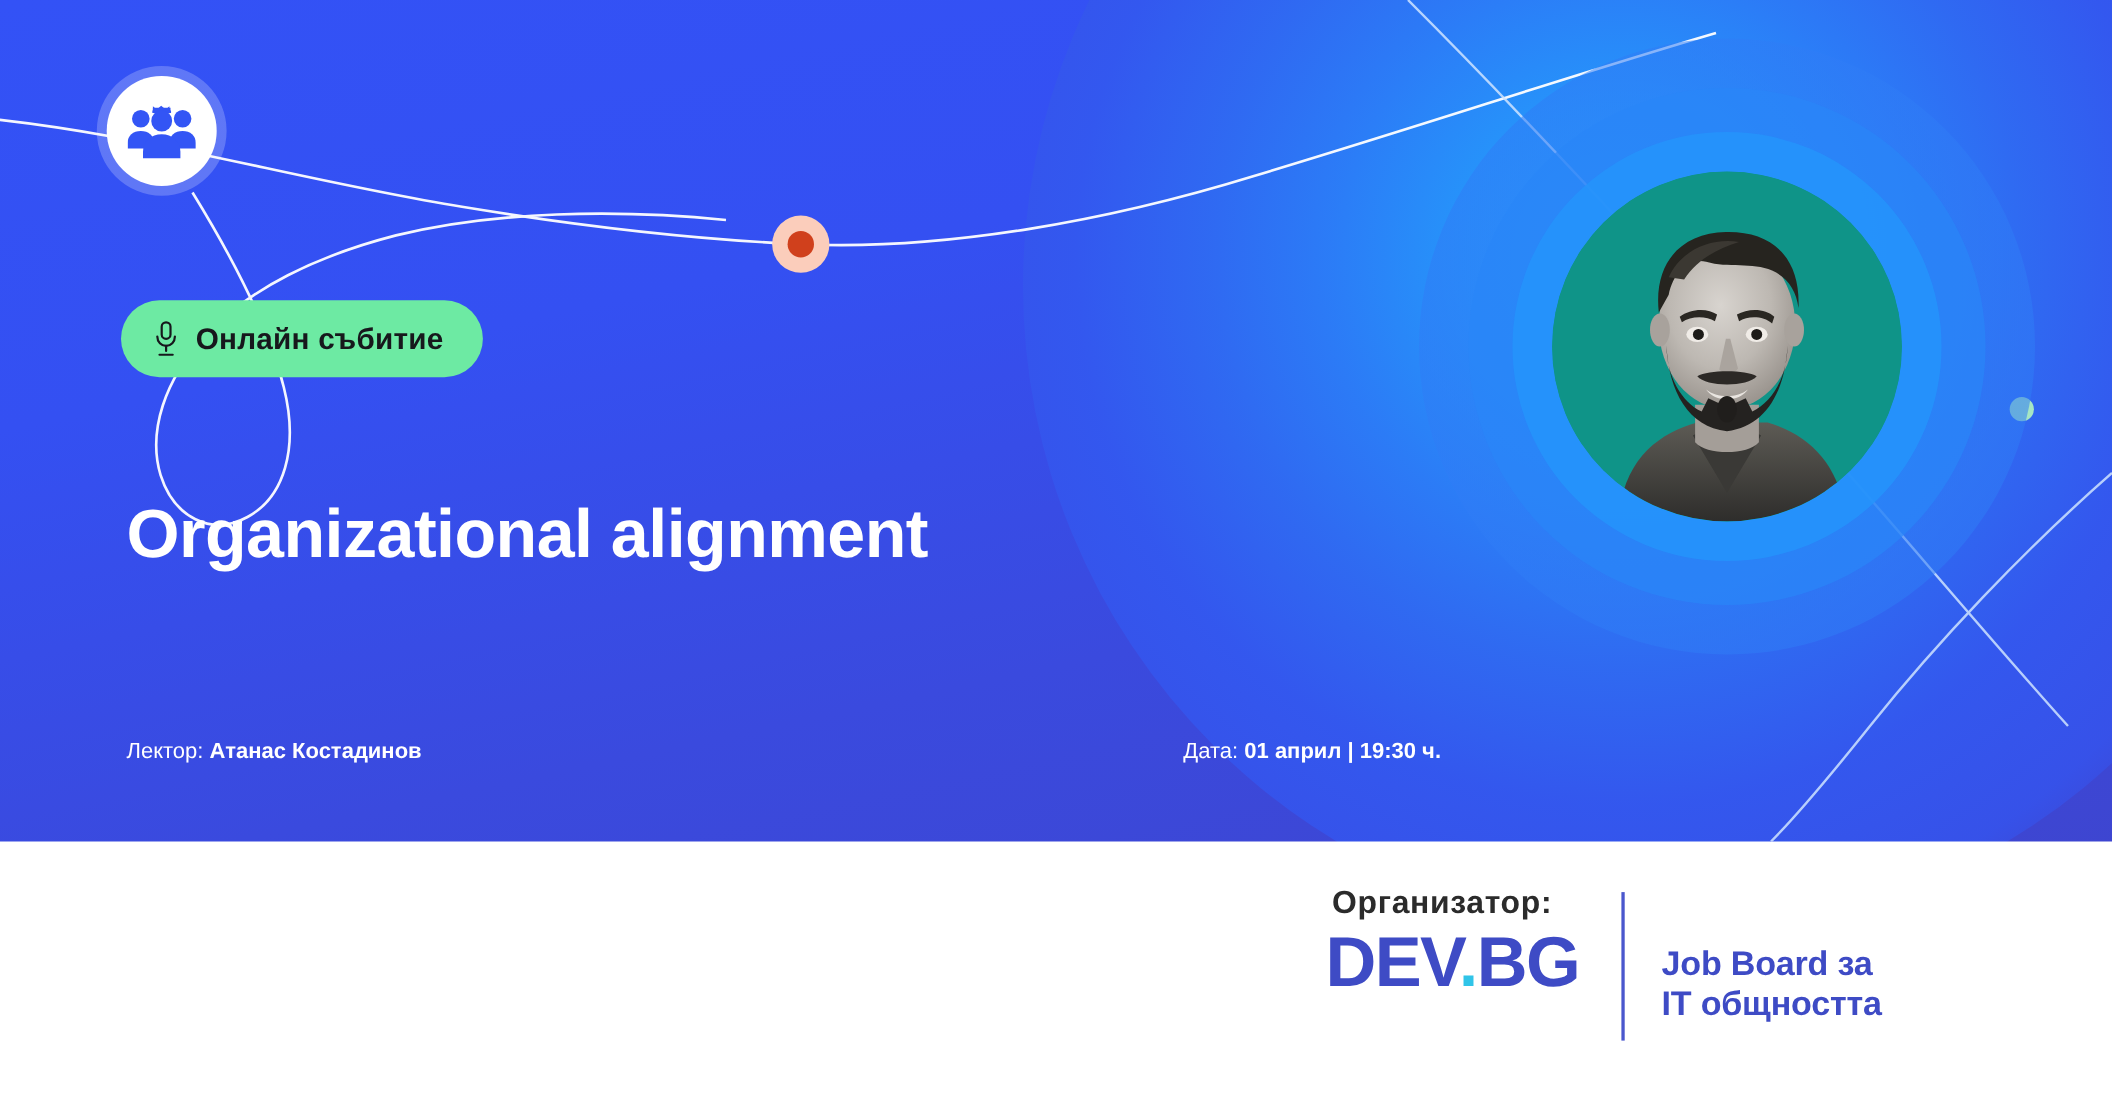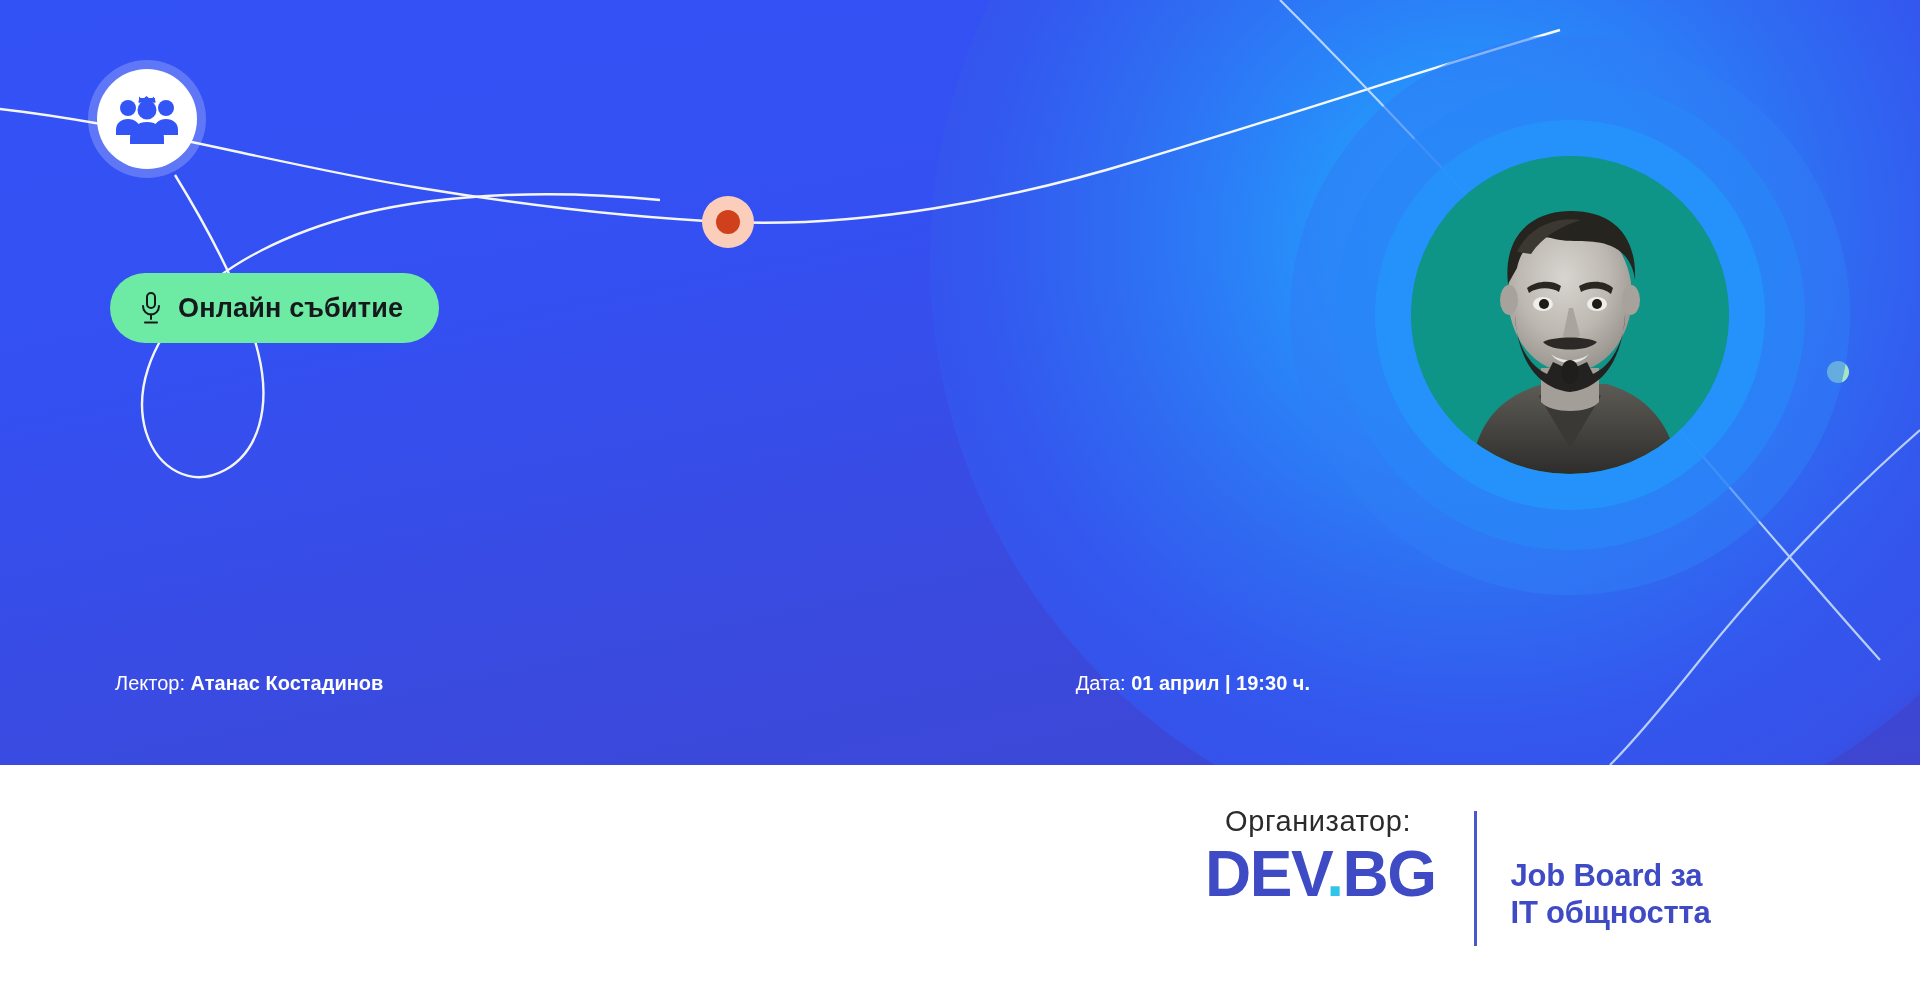--- a/index.html
+++ b/index.html
@@ -155,24 +155,24 @@
   }
   .org-wrap {
     position:absolute;
     left:1205px; top:40px;
     display:flex;
     align-items:flex-start;
   }
   .org-left { display:flex; flex-direction:column; }
   .org-label {
     font-size:29px;
-    font-weight:400;
+    font-weight:700;
     color:#2b2b2b;
     letter-spacing:.6px;
-    margin-left:20px;
+    margin-left:6px;
     margin-bottom:4px;
   }
   .devbg {
     font-size:64px;
     font-weight:700;
     color:#3e4bc5;
     letter-spacing:-1.5px;
     line-height:1;
   }
   .devbg .dot { color:#30c4e8; }
@@ -305,20 +305,21 @@
           <rect x="7" y="2" width="8" height="15" rx="4"></rect>
           <path d="M3 15c0 5 3.6 8.5 8 8.5S19 20 19 15"></path>
           <path d="M11 23.5V28"></path>
           <path d="M5 31.5h12"></path>
         </g>
       </svg>
       <span class="label">Онлайн събитие</span>
     </div>
 
     <h1 class="headline">
+      <span class="l1">Organizational alignment</span>
     </h1>
 
     <div class="meta">
       <div class="block speaker-block">
         <span class="lbl">Лектор:</span>
         <span class="val">Атанас Костадинов</span>
       </div>
       <div class="block date-block">
         <span class="lbl">Дата:</span>
         <span class="val">01 април | 19:30 ч.</span>

